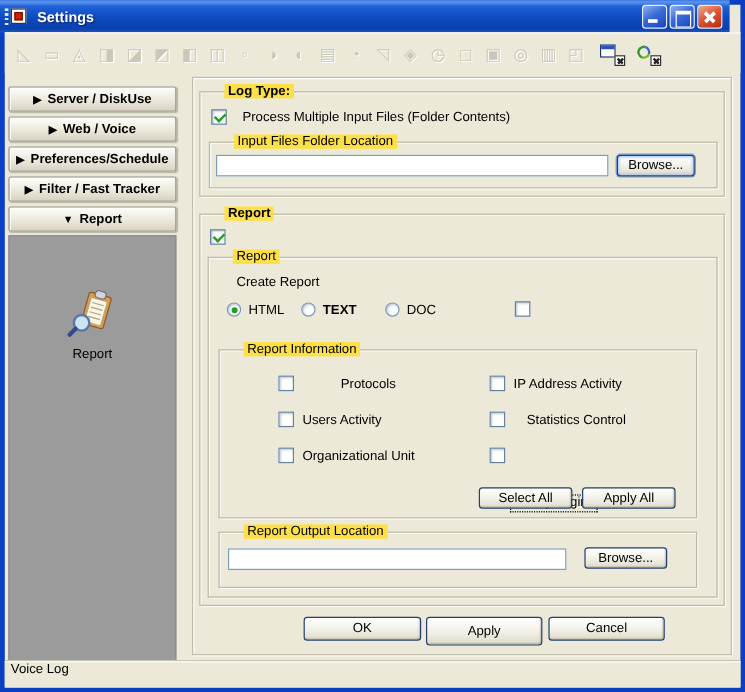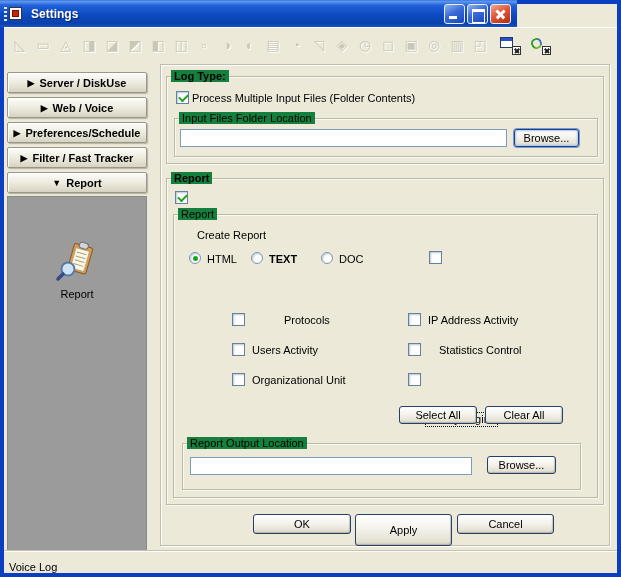--- a/index.html
+++ b/index.html
@@ -4,21 +4,21 @@
 <style>
   * { margin:0; padding:0; box-sizing:border-box; }
   body { background:#555; font-family:"Liberation Sans", sans-serif; }
   .window {
     position:relative; width:621px; height:577px; background:#ece9d8;
     box-shadow: inset 0 0 0 4px #0a3fc1;
     overflow:hidden; font-size:11px; color:#000;
   }
   
   .titlebar {
-    position:absolute; left:0; top:0; width:517px; height:27px;
+    position:absolute; left:0; top:0; width:608px; height:27px;
     background: linear-gradient(180deg,#3a77e0 0%,#5e96ee 6%,#2060d8 20%,#0d4ac0 55%,#0a41ad 88%,#1b55c6 100%);
     display:flex; align-items:center;
   }
   .app-icon { position:relative; width:16px; height:16px; margin-left:8px; }
   .app-icon .dots { position:absolute; left:-4px; top:1px; width:3px; height:14px;
     background: repeating-linear-gradient(180deg,#dfe6f5 0 2px, transparent 2px 4px); }
   .app-icon .frame { position:absolute; left:1px; top:1px; width:13px; height:13px;
     background:#fff; border:1px solid #334; }
   .app-icon .red { position:absolute; left:4px; top:4px; width:7px; height:7px; background:#cc2200; border:1px solid #771100; }
   .title-text { color:#fff; font-weight:bold; font-size:12px; margin-left:7px; text-shadow:1px 1px 1px rgba(0,0,30,.5); }
@@ -52,41 +52,41 @@
     display:flex; align-items:center; justify-content:center; gap:5px; font-weight:bold; cursor:pointer; }
   .sb-btn .arrow { font-size:9px; }
   .sb-panel { position:absolute; left:7px; top:196px; width:140px; height:355px; background:#9b9b9b;
     border:1px solid #8a8a8a; }
   .sb-report { position:absolute; left:0; top:44px; width:100%; text-align:center; cursor:pointer; }
   .sb-report .lbl { display:block; margin-top:3px; color:#000; }
   
   .main-panel { position:absolute; left:160px; top:64px; width:450px; height:482px;
     border:1px solid #c1bdac; box-shadow: inset 1px 1px 0 #fff, 1px 1px 0 #fff; background:#ece9d8; }
   .group { position:absolute; border:1px solid #bdb9a7; box-shadow: inset 1px 1px 0 rgba(255,255,255,.75), 1px 1px 0 rgba(255,255,255,.75); }
-  .group > .gtitle { position:absolute; top:-7px; left:4px; background:#15803d; padding:0 3px; line-height:12px; }
+  .group > .gtitle { position:absolute; top:-7px; left:20px; background:#fde047; padding:0 3px; line-height:12px; }
   .gtitle.bold { font-weight:bold; }
   
   .cb { position:absolute; width:13px; height:13px; background:#fff; border:1px solid #64829f;
     box-shadow: inset 1px 1px 2px rgba(90,110,140,.4); cursor:pointer; }
   .cb.checked::after { content:""; position:absolute; left:2px; top:2px; width:7px; height:4px;
     border-left:2px solid #1fa11f; border-bottom:2px solid #1fa11f; transform:rotate(-45deg); }
   .radio { position:absolute; width:12px; height:12px; border-radius:50%; background:#fff; border:1px solid #7a96b4;
     box-shadow: inset 1px 1px 2px rgba(90,110,140,.4); cursor:pointer; }
   .radio.selected::after { content:""; position:absolute; left:2.5px; top:2.5px; width:5px; height:5px; border-radius:50%; background:#1fa11f; }
   .lab { position:absolute; white-space:nowrap; line-height:13px; }
   .lab.focus-rect { outline:1px dotted #000; padding:0 2px; }
   .ti { position:absolute; height:18px; background:#fff; border:1px solid #7f9db9; font:11px "Liberation Sans",sans-serif; padding:0 3px; }
   .xp-btn { position:absolute; border:1px solid #23406e; border-radius:3px;
     background:linear-gradient(180deg,#ffffff 0%,#f4f3ec 45%,#e4e0d2 88%,#d6d0c0 100%);
     box-shadow: inset -1px -1px 1px rgba(150,140,120,.45);
     display:flex; align-items:center; justify-content:center; font:11px "Liberation Sans",sans-serif; cursor:pointer; }
   .xp-btn.focused { box-shadow: 0 0 0 1px #6f9be0, inset 0 0 2px 1px #aac6ee; }
   
   .statusbar { position:absolute; left:4px; top:551px; width:613px; height:22px; background:#ece9d8;
-    border-top:1px solid #fdfcf8; box-shadow:0 -1px 0 #c6c2b2; display:flex; align-items:flex-end; padding-left:5px; }
+    border-top:1px solid #fdfcf8; box-shadow:0 -1px 0 #c6c2b2; display:flex; align-items:flex-start; padding-left:5px; }
 </style>
 </head>
 <body>
 
 <div class="window">
 
   <div class="titlebar">
     <div class="app-icon">
       <span class="dots"></span>
       <span class="frame"></span>
@@ -171,21 +171,21 @@
       <span class="lbl">Report</span>
     </div>
   </div>
 
   <div class="main-panel"></div>
 
   <div class="group" style="left:166px; top:76px; width:438px; height:88px;">
     <span class="gtitle bold">Log Type:</span>
   </div>
   <span class="cb checked" style="left:176px; top:91px;"></span>
-  <span class="lab" style="left:192px; top:92px;">Process Multiple Input Files (Folder Contents)</span>
+  <span class="lab" style="left:202px; top:92px;">Process Multiple Input Files (Folder Contents)</span>
 
   <div class="group" style="left:174px; top:118px; width:424px; height:39px;">
     <span class="gtitle">Input Files Folder Location</span>
   </div>
   <input class="ti" style="left: 180px; top: 129px; width: 327px;" value="">
   <button class="xp-btn focused" style="left:514px; top:129px; width:65px; height:18px;">Browse...</button>
 
   <div class="group" style="left:166px; top:178px; width:438px; height:327px;">
     <span class="gtitle bold">Report</span>
   </div>
@@ -197,44 +197,47 @@
   </div>
 
   <span class="radio selected" style="left:189px; top:252px;"></span>
   <span class="lab" style="left:207px; top:253px;text-align:center;">HTML</span>
   <span class="radio" style="left:251px; top:252px;"></span>
   <span class="lab" style="left:269px; top:253px;font-weight:bold;">TEXT</span>
   <span class="radio" style="left:321px; top:252px;"></span>
   <span class="lab" style="left:339px; top:253px;">DOC</span>
   <span class="cb" style="left:429px; top:251px;"></span>
 
+  <div class="group" style="left:182px; top:291px; width:399px; height:141px;">
+    <span class="gtitle">Report Information</span>
+  </div>
   <span class="cb" style="left:232px; top:313px;"></span>
   <span class="lab" style="left:252px; top:314px;padding-left:32px;">Protocols</span>
   <span class="cb" style="left:232px; top:343px;"></span>
   <span class="lab" style="left:252px; top:344px;">Users Activity</span>
   <span class="cb" style="left:232px; top:373px;"></span>
   <span class="lab" style="left:252px; top:374px;">Organizational Unit</span>
 
   <span class="cb" style="left:408px; top:313px;"></span>
   <span class="lab" style="left:428px; top:314px;text-align:center;">IP Address Activity</span>
   <span class="cb" style="left:408px; top:343px;"></span>
   <span class="lab" style="left:439px; top:344px;">Statistics Control</span>
   <span class="cb" style="left:408px; top:373px;"></span>
   <span class="lab focus-rect" style="left:426px; top:373px;margin-top:40px;">Hourly Logins</span>
 
   <button class="xp-btn" style="left:399px; top:406px; width:78px; height:18px;">Select All</button>
-  <button class="xp-btn" style="left:485px; top:406px; width:78px; height:18px;">Clear All</button>
+  <button class="xp-btn" style="left:485px; top:406px; width:78px; height:18px;">Apply All</button>
 
   <div class="group" style="left:182px; top:443px; width:399px; height:47px;">
     <span class="gtitle">Report Output Location</span>
   </div>
   <input class="ti" style="left: 190px; top: 457px; width: 282px;" value="">
   <button class="xp-btn" style="left:487px; top:456px; width:69px; height:18px;">Browse...</button>
 
   <button class="xp-btn" style="left:253px; top:514px; width:98px; height:20px;">OK</button>
-  <button class="xp-btn" style="left:355px; top:514px; width:97px; height:32px;">Apply</button>
+  <button class="xp-btn" style="left:355px; top:514px; width:97px; height:24px;">Apply</button>
   <button class="xp-btn" style="left:457px; top:514px; width:97px; height:20px;">Cancel</button>
 
   <div class="statusbar">
     <span>Voice Log</span>
   </div>
 
 </div>
 
 </body></html>

